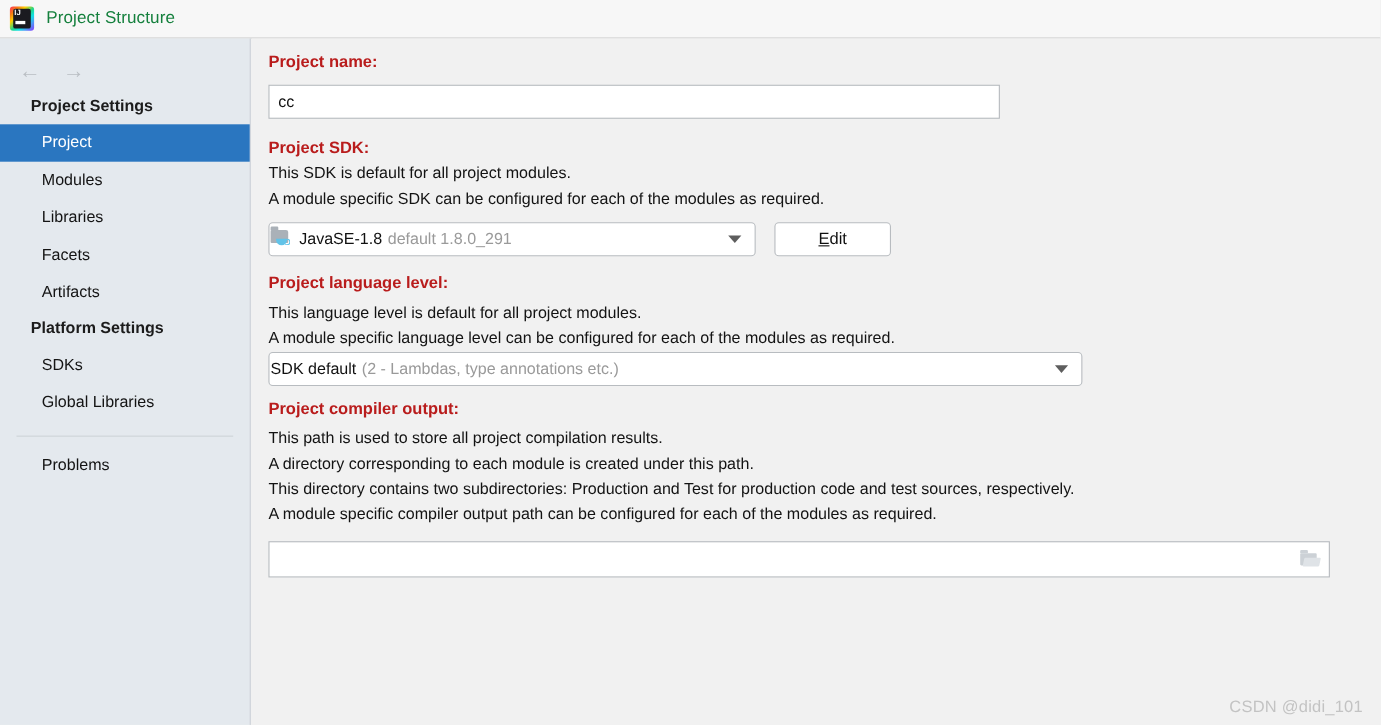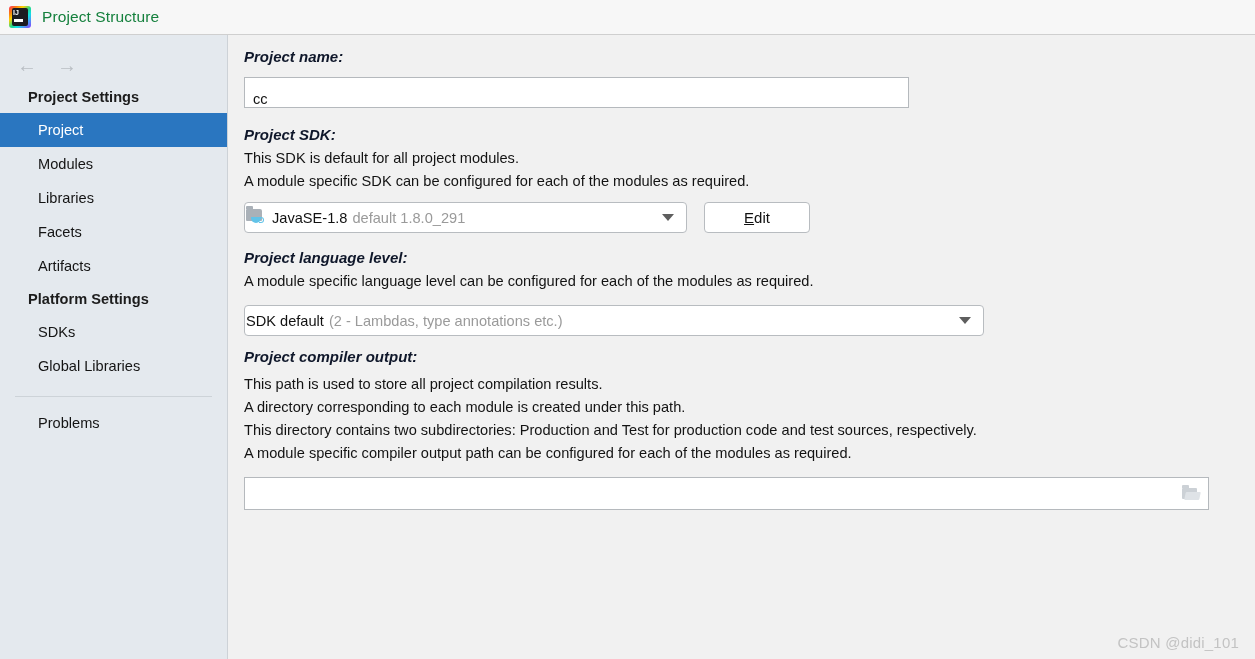--- a/index.html
+++ b/index.html
@@ -118,24 +118,23 @@
     position: absolute;
     left: 229px; top: 35px;
     width: 1026px; height: 624px;
     background: #f1f1f1;
     padding: 10px 0 0 15px;
   }
 
   .lbl-bold {
     font-size: 15px;
     font-weight: bold;
-    color: #0f172a;
+    color: #b91c1c;
     margin: 0;
     line-height: 24px;
-    font-style: italic;
   }
   .desc {
     font-size: 14.6px;
     color: #131313;
     line-height: 23px;
     margin: 0;
     white-space: nowrap;
   }
 
   .text-input {
@@ -316,21 +315,21 @@
     <div class="sb-divider"></div>
 
     <div class="sb-item problems">
       <span>Problems</span>
     </div>
   </div>
 
   <div class="content">
 
     <div class="lbl-bold">Project name:</div>
-    <div class="text-input" style="width:665px; margin-top:8px;align-items:flex-end;">
+    <div class="text-input" style="width:665px; margin-top:8px;">
       <span>cc</span>
     </div>
 
     <div class="lbl-bold" style="margin-top:15px;">Project SDK:</div>
     <div class="desc">This SDK is default for all project modules.</div>
     <div class="desc">A module specific SDK can be configured for each of the modules as required.</div>
 
     <div class="row" style="margin-top:9px;">
       <div class="combo" style="width:443px;">
         <span class="jdk-icon">
@@ -341,23 +340,24 @@
         <span class="val-muted">default 1.8.0_291</span>
         <span class="caret"></span>
       </div>
       <div class="btn" style="margin-left:17px;">
         <span class="mnem">E</span>
           <span>dit</span>
       </div>
     </div>
 
     <div class="lbl-bold" style="margin-top:13px;">Project language level:</div>
+    <div class="desc" style="margin-top:4px;">This language level is default for all project modules.</div>
     <div class="desc">A module specific language level can be configured for each of the modules as required.</div>
 
-    <div class="combo" style="width:740px; margin-top:12px;">
+    <div class="combo" style="width:740px; ">
       <span class="val-strong">SDK default</span>
       <span class="val-muted">(2 - Lambdas, type annotations etc.)</span>
       <span class="caret"></span>
     </div>
 
     <div class="lbl-bold" style="margin-top:9px;">Project compiler output:</div>
     <div class="desc" style="margin-top:4px;">This path is used to store all project compilation results.</div>
     <div class="desc">A directory corresponding to each module is created under this path.</div>
     <div class="desc">This directory contains two subdirectories: Production and Test for production code and test sources, respectively.</div>
     <div class="desc">A module specific compiler output path can be configured for each of the modules as required.</div>

